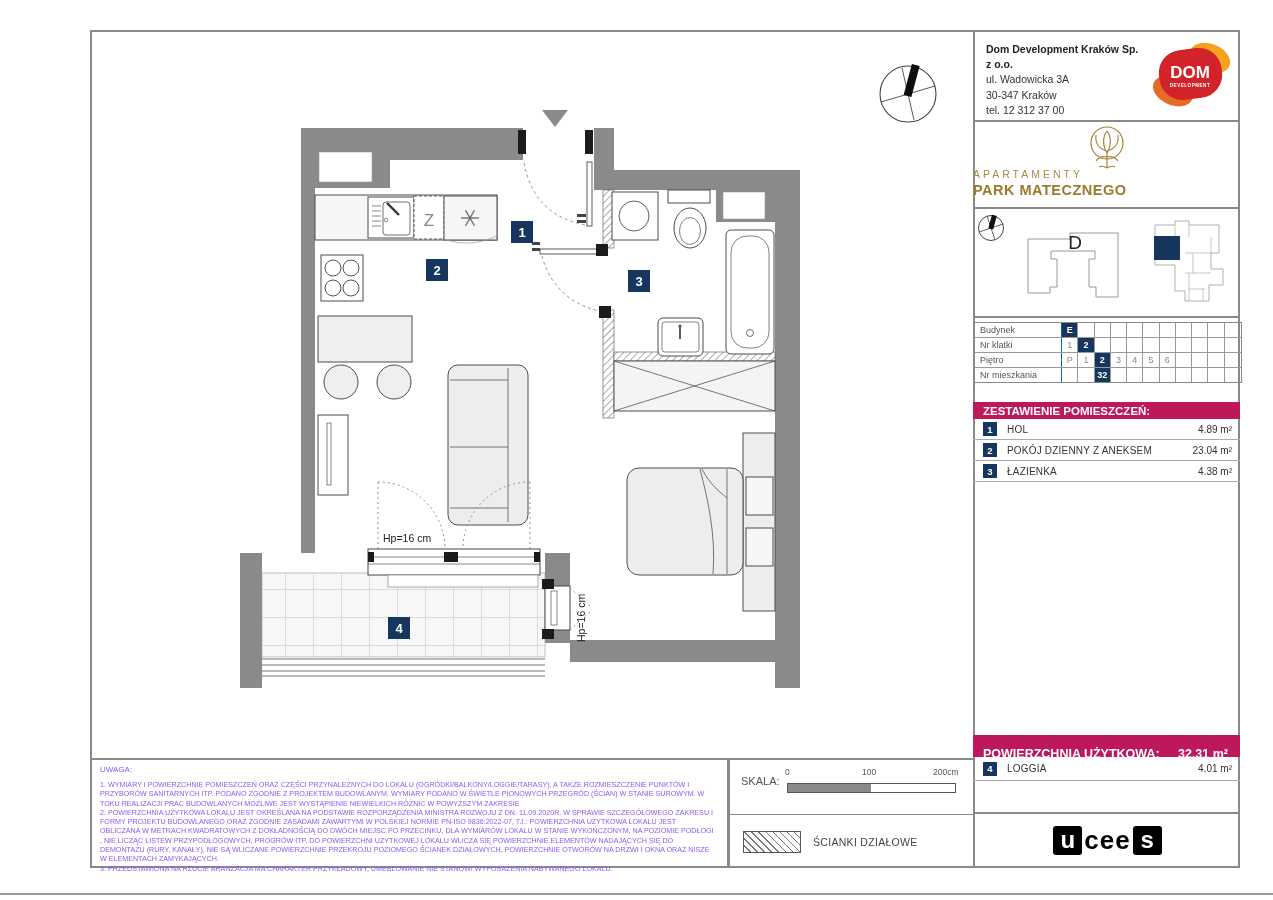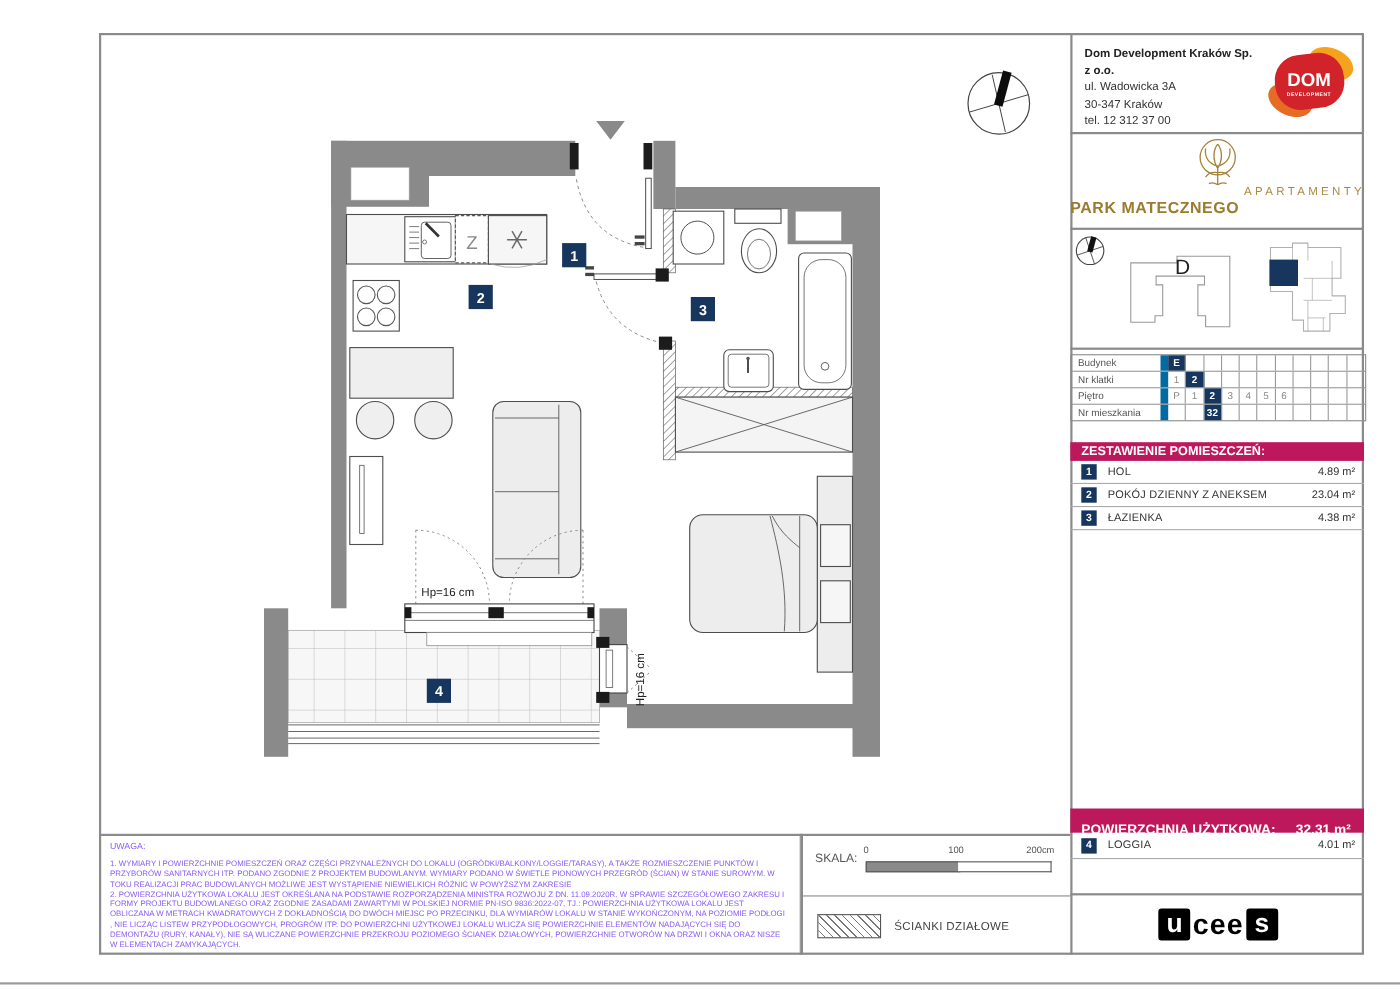--- a/index.html
+++ b/index.html
@@ -7,28 +7,28 @@
   #sheet { position:relative; width:1273px; height:900px; background:#fff; overflow:hidden; }
   .abs { position:absolute; }
   .line { position:absolute; background:#8a8a8a; }
   #frame { left:90px; top:30px; width:1150px; height:838px; border:2px solid #8a8a8a; box-sizing:border-box; }
 
   
   .pub { left:986px; top:42px; width:160px; font-size:10.5px; color:#333; line-height:1.45; }
   .pub .nm { font-weight:bold; color:#222; }
 
   
-  .estate-l1 { left:973px; top:168px; width:268px; text-align:right; font-size:10.5px; letter-spacing:3px; color:#ab8a44; }
+  .estate-l1 { left:973px; top:168px; width:268px; text-align:left; font-size:10.5px; letter-spacing:3px; color:#ab8a44; }
   .estate-l2 { left:973px; top:182px; width:268px; text-align:left; font-size:14.5px; font-weight:bold; letter-spacing:0.5px; color:#9b7b2e; }
 
   
   .ut { left:973px; top:322px; width:269px; border:1px solid #8a8a8a; box-sizing:border-box; }
   .ut-row { display:grid; grid-template-columns:88px repeat(11,1fr); border-bottom:1px solid #999; height:14px; }
   .ut-row:last-child { border-bottom:none; }
-  .ut-label { font-size:9px; color:#555; padding-left:6px; line-height:14px; border-right:7px solid #0369a1; }
+  .ut-label { font-size:9px; color:#555; padding-left:6px; line-height:14px; border-right:1px solid #0369a1; }
   .ut-cell { font-size:9px; color:#888; text-align:center; line-height:14px; border-right:1px solid #999; }
   .ut-cell:last-child { border-right:none; }
   .ut-cell.hl { background:#17365d; color:#fff; font-weight:bold; }
 
   
   .sec-head { background:#be185d; color:#fff; font-weight:bold; display:flex; align-items:center; box-sizing:border-box; }
   .room-row { display:flex; align-items:center; font-size:10px; color:#333; border-bottom:1px solid #aaa; height:21px; box-sizing:border-box; padding:0 8px 0 10px; }
   .chip { background:#17365d; color:#fff; font-weight:bold; font-size:9.5px; width:14px; height:14px; display:flex; align-items:center; justify-content:center; margin-right:10px; flex:0 0 auto; }
   .room-name { flex:1 1 auto; letter-spacing:0.2px; }
   .room-area { flex:0 0 auto; }
@@ -380,20 +380,21 @@
     <span class="chip">4</span>
     <span class="room-name">LOGGIA</span>
     <span class="room-area">4.01 m²</span>
   </div>
 
   <div class="abs notes">
     <h4>UWAGA:</h4>
     <div>
         <p>1. WYMIARY I POWIERZCHNIE POMIESZCZEŃ ORAZ CZĘŚCI PRZYNALEŻNYCH DO LOKALU (OGRÓDKI/BALKONY/LOGGIE/TARASY), A TAKŻE ROZMIESZCZENIE PUNKTÓW I PRZYBORÓW SANITARNYCH ITP. PODANO ZGODNIE Z PROJEKTEM BUDOWLANYM. WYMIARY PODANO W ŚWIETLE PIONOWYCH PRZEGRÓD (ŚCIAN) W STANIE SUROWYM. W TOKU REALIZACJI PRAC BUDOWLANYCH MOŻLIWE JEST WYSTĄPIENIE NIEWIELKICH RÓŻNIC W POWYŻSZYM ZAKRESIE</p>
         <p>2. POWIERZCHNIA UŻYTKOWA LOKALU JEST OKREŚLANA NA PODSTAWIE ROZPORZĄDZENIA MINISTRA ROZWOJU Z DN. 11.09.2020R. W SPRAWIE SZCZEGÓŁOWEGO ZAKRESU I FORMY PROJEKTU BUDOWLANEGO ORAZ ZGODNIE ZASADAMI ZAWARTYMI W POLSKIEJ NORMIE PN-ISO 9836:2022-07, TJ.: POWIERZCHNIA UŻYTKOWA LOKALU JEST OBLICZANA W METRACH KWADRATOWYCH Z DOKŁADNOŚCIĄ DO DWÓCH MIEJSC PO PRZECINKU, DLA WYMIARÓW LOKALU W STANIE WYKOŃCZONYM, NA POZIOMIE PODŁOGI , NIE LICZĄC LISTEW PRZYPODŁOGOWYCH, PROGRÓW ITP. DO POWIERZCHNI UŻYTKOWEJ LOKALU WLICZA SIĘ POWIERZCHNIE ELEMENTÓW NADAJĄCYCH SIĘ DO DEMONTAŻU (RURY, KANAŁY), NIE SĄ WLICZANE POWIERZCHNIE PRZEKROJU POZIOMEGO ŚCIANEK DZIAŁOWYCH, POWIERZCHNIE OTWORÓW NA DRZWI I OKNA ORAZ NISZE W ELEMENTACH ZAMYKAJĄCYCH.</p>
+        <p>3. PRZEDSTAWIONA NA RZUCIE ARANŻACJA MA CHARAKTER PRZYKŁADOWY, UMEBLOWANIE NIE STANOWI WYPOSAŻENIA NABYWANEGO LOKALU.</p>
       </div>
   </div>
 
   <div class="abs" style="left:729px; top:758px; width:243px; height:56px;">
     <span class="abs" style="left:12px; top:17px; font-size:11px; color:#555;">SKALA:</span>
     <span class="abs" style="left:56px; top:9px; font-size:8.5px; color:#555;">0</span>
     <span class="abs" style="left:133px; top:9px; font-size:8.5px; color:#555;">100</span>
     <span class="abs" style="left:204px; top:9px; font-size:8.5px; color:#555;">200cm</span>
     <div class="abs" style="left:58px; top:25px; width:84px; height:8px; background:#8a8a8a; border:1px solid #555;"></div>
     <div class="abs" style="left:142px; top:25px; width:84px; height:8px; background:#fff; border:1px solid #555; border-left:none;"></div>

